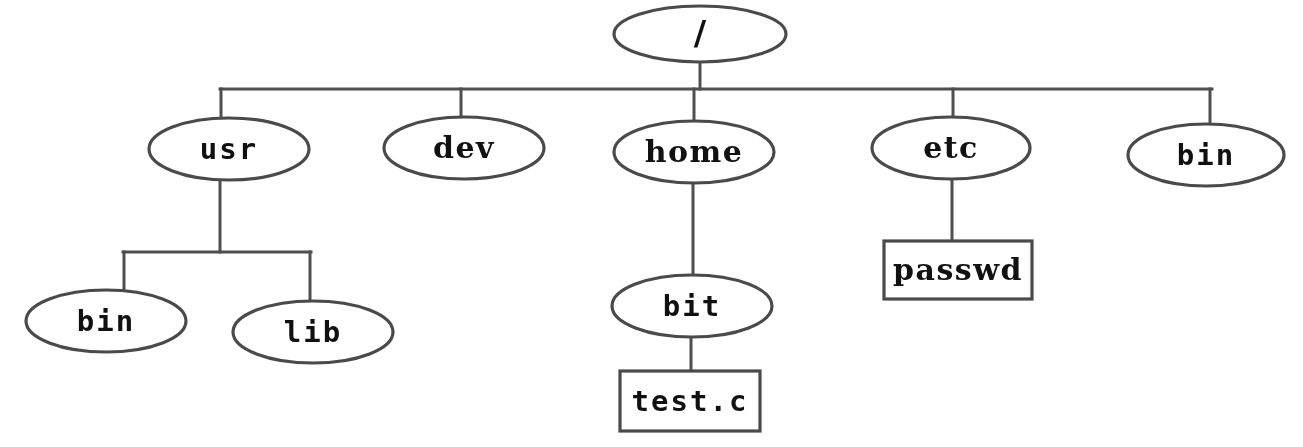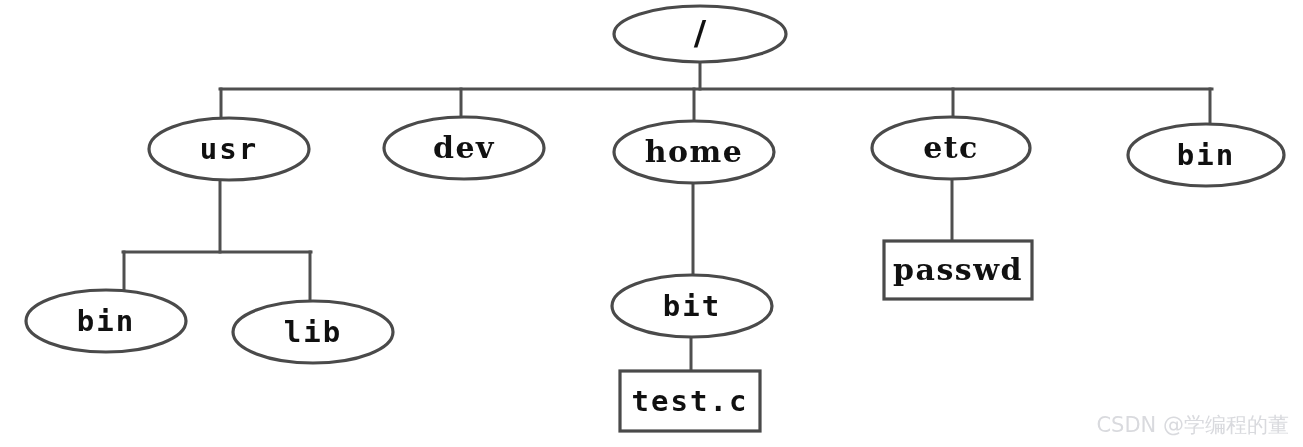--- a/index.html
+++ b/index.html
@@ -159,15 +159,14 @@
       <text class="node-label" x="958" y="272">passwd</text>
     </g>
 
     <g>
       <rect class="node-rect" x="620" y="371" width="140" height="60"></rect>
       <text class="node-label-mono" x="690" y="403">test.c</text>
     </g>
 
   </svg>
 
-  <div class="watermark">CSDN @学编程的董</div>
 
 </div>
 
 </body></html>

